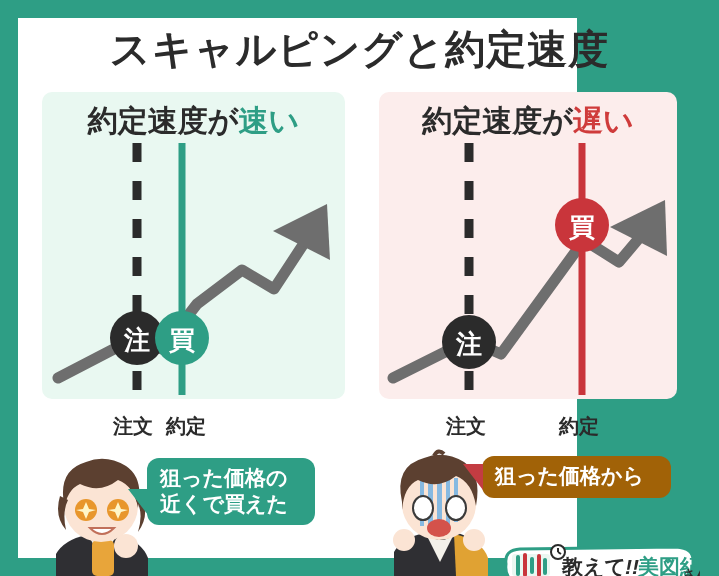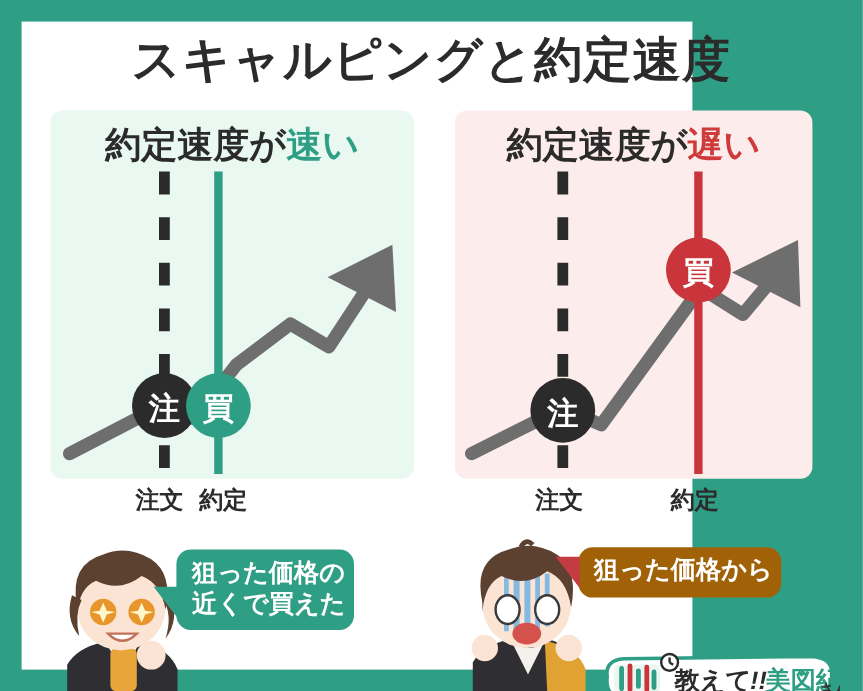--- a/index.html
+++ b/index.html
@@ -37,26 +37,27 @@
   .hl-fast{color:#2E9E85;}
   .hl-slow{color:#CF3B3B;margin-top:20px;}
 
   .chart-svg{position:absolute;left:0;top:0;width:100%;height:100%;}
 
   
   .axis-label{
     position:absolute;
     font-size:20px;font-weight:bold;color:#2B2B2B;
     white-space:nowrap;
+    margin-top:10px;
   }
   
   .bubble{
     position:absolute;
     border-radius:12px;
-    padding:7px 7px 9px 13px;
+    padding:7px 27px 9px 13px;
     color:#ffffff;
     font-size:21px;font-weight:bold;line-height:1.22;
     white-space:nowrap;
   }
   .bubble.teal{background:#2E9E85;left:129px;top:440px;}
   .bubble.red{background:#a16207;left:464px;top:438px;}
   .bubble .tail{
     position:absolute;width:0;height:0;
     border-style:solid;
   }

